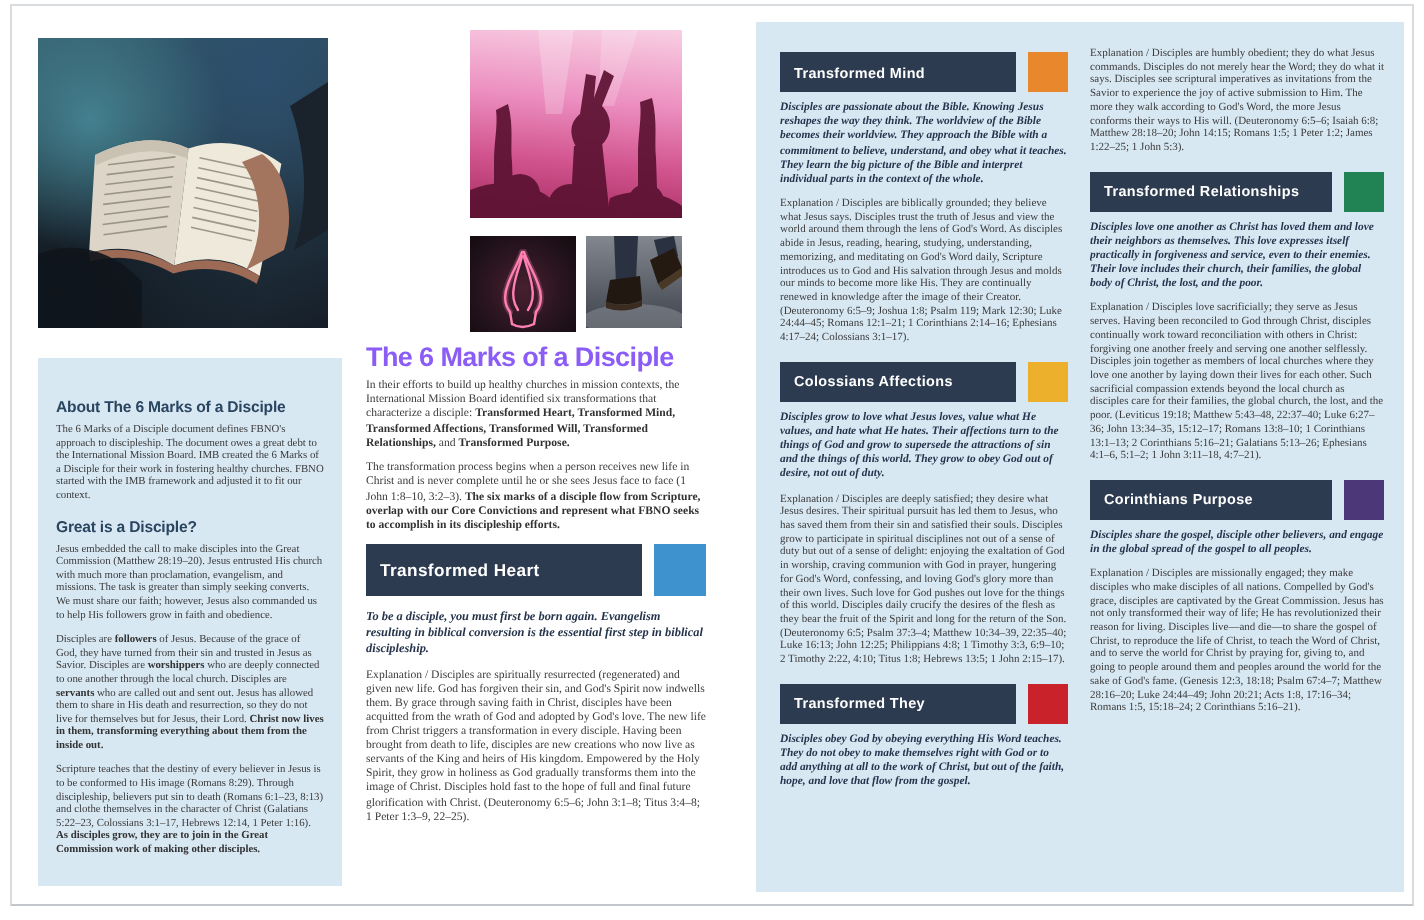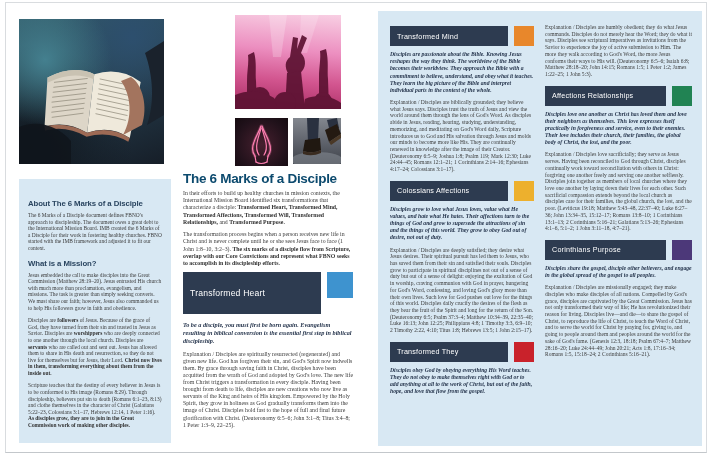--- a/index.html
+++ b/index.html
@@ -23,34 +23,34 @@
 
   .panel{background:#d8e8f3;}
   .left-panel{position:absolute;left:13px;top:176px;width:152px;height:264px;
     box-sizing:border-box;padding:20px 9px;overflow:hidden;}
   .left-panel h2{margin:0 0 4px 0;font-size:7.8px;letter-spacing:-0.1px;color:#2a4560;
     font-weight:bold;}
   .left-panel p{margin:0 0 6px 0;font:5.4px/1.22 "Liberation Serif",serif;color:#3b3b3b;}
   .left-panel .gap{margin-top:7px;}
 
   .mid-col{position:absolute;left:177px;top:168px;width:170px;}
-  .mid-col h1{margin:0 0 4px 0;font-size:13.5px;letter-spacing:-0.3px;color:#0c4a6e;
+  .mid-col h1{margin:0 0 4px 0;font-size:13.5px;letter-spacing:-0.3px;color:#8b5cf6;
     font-weight:bold;}
   .mid-col p.body{margin:0 0 5px 0;font:5.8px/1.25 "Liberation Serif",serif;color:#3b3b3b;}
 
   .right-panel{position:absolute;left:372px;top:8px;width:324px;height:435px;overflow:hidden;}
   .rp-col{position:absolute;top:13px;overflow:hidden;height:418px;}
   .rp-col1{left:12px;width:144px;}
   .rp-col2{left:167px;width:147px;}
 
   .hdr{display:flex;align-items:stretch;margin:0 0 5px 0;}
-  .hdr .bar{flex:1;background:#2d3b50;color:#ffffff;font-weight:normal;display:flex;
+  .hdr .bar{flex:1;background:#2d3b50;color:#ffffff;font-weight:bold;display:flex;
     align-items:center;padding-left:7px;letter-spacing:0.2px;}
   .hdr .sq{margin-left:6px;}
-  .hdr-main{height:42px;border-radius:11px;}
+  .hdr-main{height:26px;border-radius:11px;}
   .hdr-main .bar{font-size:8.6px;}
   .hdr-main .sq{width:26px;height:26px;}
   .hdr-sm{height:20px;margin-top:2px;}
   .hdr-sm .bar{font-size:7.2px;}
   .hdr-sm .sq{width:20px;height:20px;}
 
   .lead{font-family:"Liberation Serif",serif;font-weight:bold;font-style:italic;
     color:#25344c;}
   .mid-col .lead{margin:7px 0 6px 0;font-size:6.2px;line-height:1.27;}
   .rp-col .lead{margin:2px 0 5px 0;font-size:5.7px;line-height:1.26;}
@@ -124,21 +124,21 @@
       <path d="M10 33 Q20 36 28 32 L28 35 Q19 39 10 36 Z" fill="#3a2c20"></path>
       <path d="M34 2 L44 0 L46 10 L37 14 Z" fill="#2a3140"></path>
       <path d="M32 12 L44 6 L48 16 L36 24 Z" fill="#241a12"></path>
       <path d="M36 24 L48 16 L48 20 L38 27 Z" fill="#4a3826"></path>
     </svg>
   </div>
 
   <div class="panel left-panel">
     <h2>About The 6 Marks of a Disciple</h2>
     <p>The 6 Marks of a Disciple document defines FBNO's approach to discipleship. The document owes a great debt to the International Mission Board. IMB created the 6 Marks of a Disciple for their work in fostering healthy churches. FBNO started with the IMB framework and adjusted it to fit our context.</p>
-    <h2 class="gap">What is a Mission?</h2>
+    <h2 class="gap">Great is a Disciple?</h2>
     <p>Jesus embedded the call to make disciples into the Great Commission (Matthew 28:19–20). Jesus entrusted His church with much more than proclamation, evangelism, and missions. The task is greater than simply seeking converts. We must share our faith; however, Jesus also commanded us to help His followers grow in faith and obedience.</p>
     <p><span>Disciples are </span><b>followers</b><span> of Jesus. Because of the grace of God, they have turned from their sin and trusted in Jesus as Savior. Disciples are </span><b>worshippers</b><span> who are deeply connected to one another through the local church. Disciples are </span><b>servants</b><span> who are called out and sent out. Jesus has allowed them to share in His death and resurrection, so they do not live for themselves but for Jesus, their Lord. </span><b>Christ now lives in them, transforming everything about them from the inside out.</b></p>
     <p><span>Scripture teaches that the destiny of every believer in Jesus is to be conformed to His image (Romans 8:29). Through discipleship, believers put sin to death (Romans 6:1–23, 8:13) and clothe themselves in the character of Christ (Galatians 5:22–23, Colossians 3:1–17, Hebrews 12:14, 1 Peter 1:16). </span><b>As disciples grow, they are to join in the Great Commission work of making other disciples.</b></p>
   </div>
 
   <div class="mid-col">
     <h1>The 6 Marks of a Disciple</h1>
     <p class="body"><span>In their efforts to build up healthy churches in mission contexts, the International Mission Board identified six transformations that characterize a disciple: </span><b>Transformed Heart, Transformed Mind, Transformed Affections, Transformed Will, Transformed Relationships,</b><span> and </span><b>Transformed Purpose.</b></p>
     <p class="body"><span>The transformation process begins when a person receives new life in Christ and is never complete until he or she sees Jesus face to face (1 John 1:8–10, 3:2–3). </span><b>The six marks of a disciple flow from Scripture, overlap with our Core Convictions and represent what FBNO seeks to accomplish in its discipleship efforts.</b></p>
 
@@ -180,21 +180,21 @@
         <div class="sq" style="background: rgb(201, 34, 43);"></div>
       </div>
       <p class="lead">Disciples obey God by obeying everything His Word teaches. They do not obey to make themselves right with God or to add anything at all to the work of Christ, but out of the faith, hope, and love that flow from the gospel.</p>
     </div>
 
     <div class="rp-col rp-col2">
       <p class="expl">Explanation / Disciples are humbly obedient; they do what Jesus commands. Disciples do not merely hear the Word; they do what it says. Disciples see scriptural imperatives as invitations from the Savior to experience the joy of active submission to Him. The more they walk according to God's Word, the more Jesus conforms their ways to His will. (Deuteronomy 6:5–6; Isaiah 6:8; Matthew 28:18–20; John 14:15; Romans 1:5; 1 Peter 1:2; James 1:22–25; 1 John 5:3).</p>
 
       <div class="hdr hdr-sm">
         <div class="bar">
-            <span>Affections Relationships</span>
+            <span>Transformed Relationships</span>
           </div>
         <div class="sq" style="background: rgb(33, 131, 83);"></div>
       </div>
       <p class="lead">Disciples love one another as Christ has loved them and love their neighbors as themselves. This love expresses itself practically in forgiveness and service, even to their enemies. Their love includes their church, their families, the global body of Christ, the lost, and the poor.</p>
       <p class="expl">Explanation / Disciples love sacrificially; they serve as Jesus serves. Having been reconciled to God through Christ, disciples continually work toward reconciliation with others in Christ: forgiving one another freely and serving one another selflessly. Disciples join together as members of local churches where they love one another by laying down their lives for each other. Such sacrificial compassion extends beyond the local church as disciples care for their families, the global church, the lost, and the poor. (Leviticus 19:18; Matthew 5:43–48, 22:37–40; Luke 6:27–36; John 13:34–35, 15:12–17; Romans 13:8–10; 1 Corinthians 13:1–13; 2 Corinthians 5:16–21; Galatians 5:13–26; Ephesians 4:1–6, 5:1–2; 1 John 3:11–18, 4:7–21).</p>
 
       <div class="hdr hdr-sm">
         <div class="bar">
             <span>Corinthians Purpose</span>
           </div>

